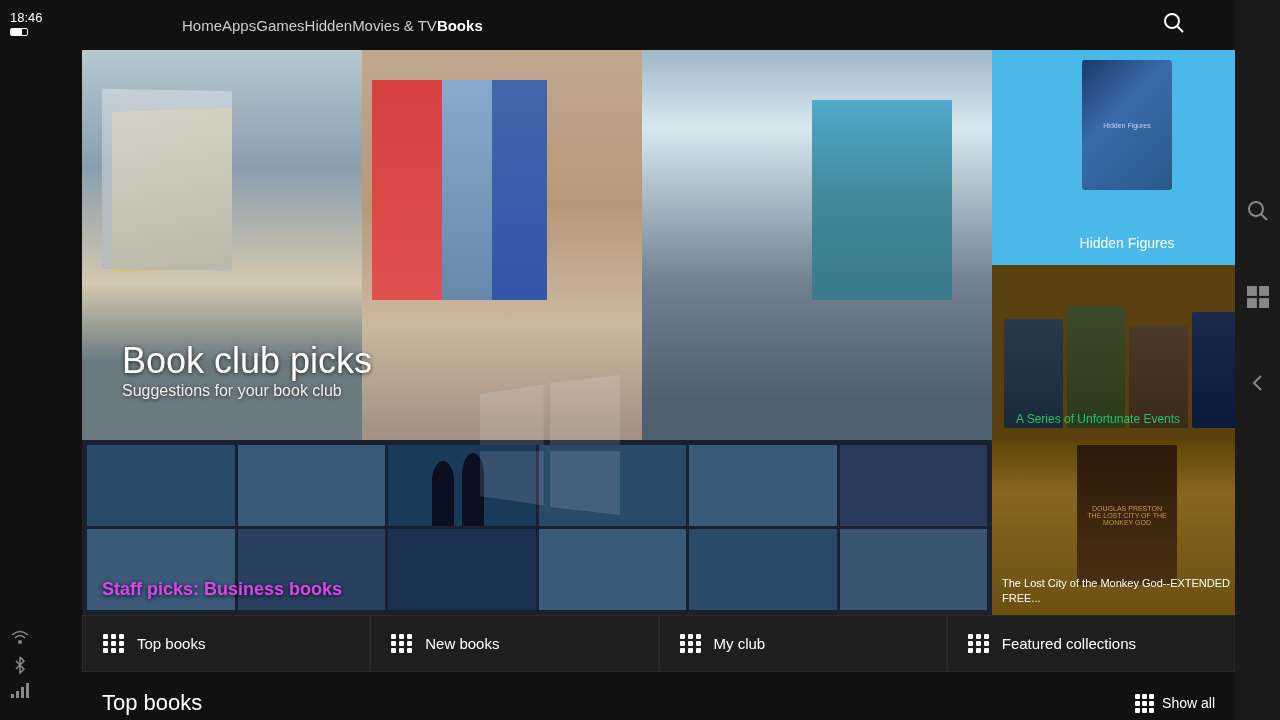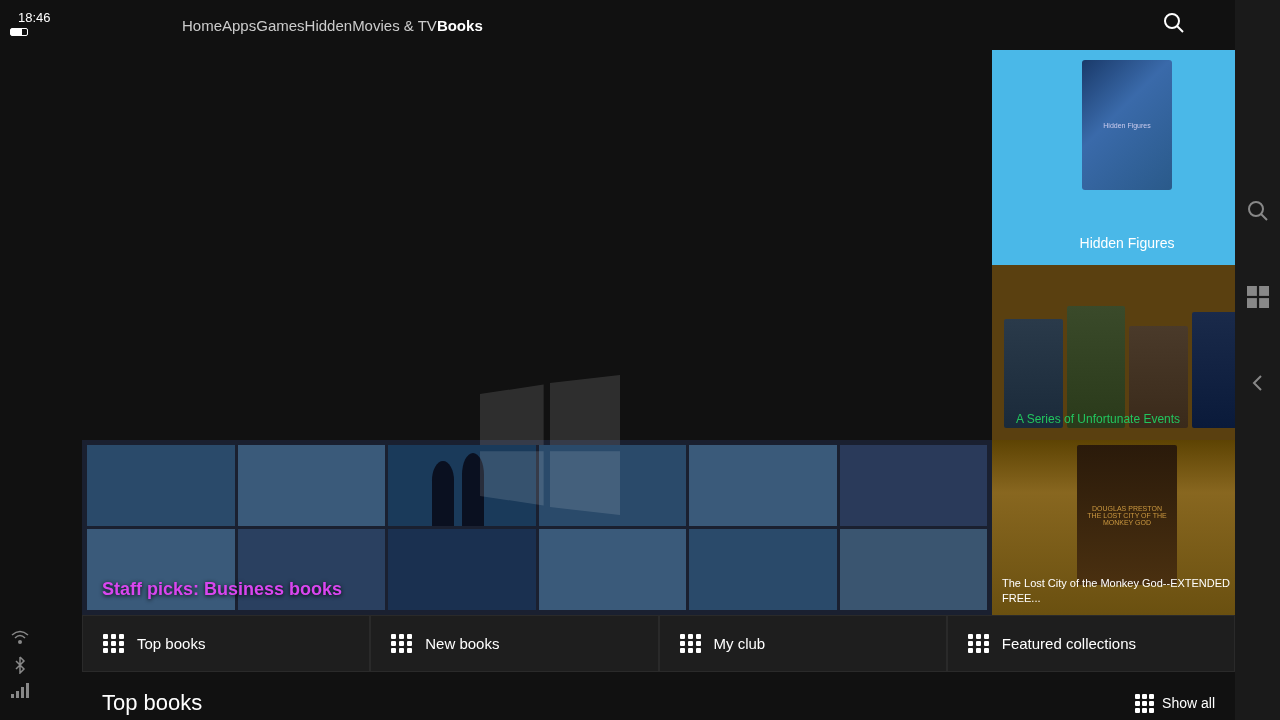--- a/index.html
+++ b/index.html
@@ -16,21 +16,21 @@
     .top-nav {
       display: flex;
       align-items: center;
       height: 50px;
       background: #111;
       padding: 0 20px;
     }
     .time-display {
       position: absolute;
       top: 10px;
-      left: 18px;
+      left: 10px;
       font-size: 13px;
       color: #fff;
     }
     .battery-icon {
       position: absolute;
       top: 28px;
       left: 10px;
       width: 18px;
       height: 8px;
       border: 1.5px solid #fff;
@@ -298,20 +298,43 @@
   <div class="search-icon-top">
     <svg width="22" height="22" viewBox="0 0 22 22">
       <circle cx="9" cy="9" r="7" stroke="#fff" stroke-width="2" fill="none"></circle>
       <line x1="14" y1="14" x2="20" y2="20" stroke="#fff" stroke-width="2"></line>
     </svg>
   </div>
 </div>
 
 <div class="hero-grid">
 
+  <div class="hero-banner">
+    <div class="hero-people">
+
+      <div class="person-left" style="background: linear-gradient(180deg, #b8c8d0 0%, #8a9ead 30%, #d4c8b0 60%, #6a7a80 80%); position:relative;">
+        <div style="position:absolute; top:60px; left:30px; width:120px; height:160px; background: linear-gradient(135deg, #e8d090 0%, #d0b870 100%); transform:skewY(-2deg);"></div>
+        <div style="position:absolute; top:40px; left:20px; width:130px; height:180px; background: linear-gradient(180deg, #d0d8e0 0%, #b0b8c0 100%); transform:skewY(1deg); opacity:0.7;"></div>
+      </div>
+
+      <div class="person-mid" style="background: linear-gradient(180deg, #c0a890 0%, #b8987a 40%, #ccb8a0 70%, #a09080 100%); position:relative; overflow:hidden;">
+        <div style="position:absolute; top:30px; left:10px; width:70px; height:220px; background: linear-gradient(180deg, #d84040 0%, #e05050 100%);"></div>
+        <div style="position:absolute; top:30px; left:80px; width:50px; height:220px; background: linear-gradient(180deg, #88aacc 0%, #6688aa 100%);"></div>
+        <div style="position:absolute; top:30px; left:130px; width:55px; height:220px; background: linear-gradient(180deg, #4466aa 0%, #3355aa 100%);"></div>
+      </div>
+
+      <div class="person-right" style="background: linear-gradient(180deg, #a0b8c8 0%, #d8e8f0 20%, #708090 60%, #506070 90%); position:relative;">
+        <div style="position:absolute; top:50px; right:40px; width:140px; height:200px; background: linear-gradient(180deg, #50aacc 0%, #40889a 50%, #3a7a8c 100%);"></div>
+      </div>
+    </div>
+    <div class="hero-text">
+      <div class="hero-title">Book club picks</div>
+      <div class="hero-subtitle">Suggestions for your book club</div>
+    </div>
+  </div>
 
   <div class="side-tile-1" style="background:#4ab8e8; position:relative; overflow:hidden; display:flex; flex-direction:column; align-items:center; justify-content:flex-end; padding-bottom:14px;">
     <div style="position:absolute; top:10px; left:50%; transform:translateX(-50%); width:90px; height:130px; background:linear-gradient(135deg, #1a3a6a 0%, #3a6aaa 40%, #2a5a8a 100%); border-radius:3px; display:flex; align-items:center; justify-content:center;">
       <div style="font-size:7px; color:#cce; text-align:center; padding:4px;">Hidden Figures</div>
     </div>
     <div class="tile-label">Hidden Figures</div>
   </div>
 
   <div class="side-tile-2" style="background:#5a4010; position:relative; overflow:hidden; display:flex; align-items:flex-end; padding:12px;">
     <div style="display:flex; gap:4px; align-items:flex-end; width:100%; height:100%; padding-top:15px;">

